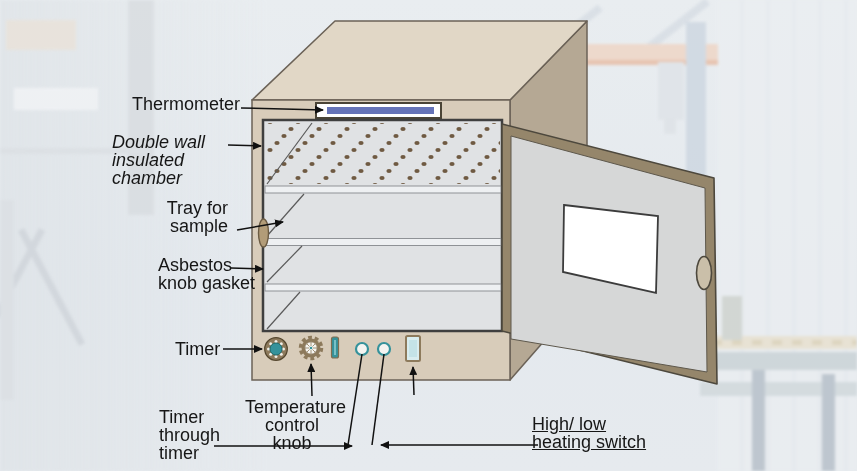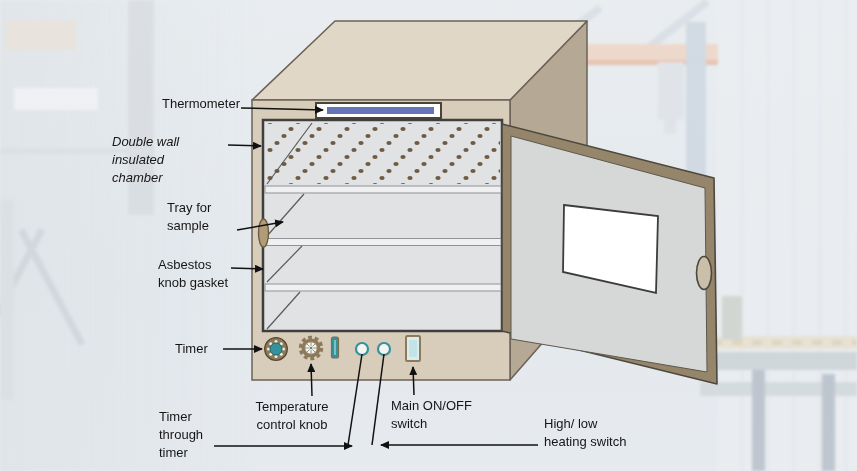--- a/index.html
+++ b/index.html
@@ -29,30 +29,30 @@
       background:repeating-linear-gradient(90deg,#eceff2 0 22px,#e6eaee 22px 26px);}
   .bg-conv-rail{left:692px;top:336px;width:165px;height:13px;background:#eadfc7;}
   .bg-conv-dash{left:692px;top:340px;width:165px;height:5px;
       background:repeating-linear-gradient(90deg,#d9cba8 0 10px,rgba(0,0,0,0) 10px 20px);}
   .bg-conv-band1{left:690px;top:352px;width:167px;height:18px;background:#c3cdd0;}
   .bg-conv-band2{left:700px;top:382px;width:157px;height:14px;background:#cbd4d7;}
   .bg-conv-leg1{left:752px;top:370px;width:13px;height:101px;background:#a9b4bf;}
   .bg-conv-leg2{left:822px;top:374px;width:13px;height:97px;background:#a9b4bf;}
   .bg-machine-blob{left:722px;top:296px;width:20px;height:44px;background:#c9cdc5;}
   svg.diagram{position:absolute;left:0;top:0;}
-  .lbl{position:absolute;font-size:13px;line-height:18px;color:#161616;white-space:pre-line;}
+  .lbl{position:absolute;font-size:18px;line-height:18px;color:#161616;white-space:pre-line;}
   #lb-thermometer{left:120px;top:95px;width:120px;text-align:right;}
   #lb-double-wall{left:112px;top:133px;width:110px;font-style:italic;}
-  #lb-tray{left:167px;top:199px;width:72px;text-align:left;}
+  #lb-tray{left:156px;top:199px;width:72px;text-align:right;}
   #lb-asbestos{left:158px;top:256px;width:100px;}
   #lb-timer{left:175px;top:340px;width:48px;}
   #lb-direct{left:159px;top:408px;width:80px;}
   #lb-temp{left:245px;top:398px;width:94px;text-align:center;}
   #lb-main{left:391px;top:397px;width:105px;}
-  #lb-high-low{left:544px;top:415px;width:120px;}
+  #lb-high-low{left:532px;top:415px;width:120px;text-decoration:underline;}
 </style>
 </head>
 <body>
 
 <div class="stage">
 
   <div class="bg">
     <div class="bg-left-shade"></div>
     <div class="bg-left-post"></div>
     <div class="bg-left-box"></div>
@@ -188,18 +188,16 @@
   <div class="lbl" id="lb-tray">Tray for
 sample</div>
   <div class="lbl" id="lb-asbestos">Asbestos
 knob gasket</div>
   <div class="lbl" id="lb-timer">Timer</div>
   <div class="lbl" id="lb-direct">Timer
 through
 timer</div>
   <div class="lbl" id="lb-temp">Temperature
 control knob</div>
-  <div class="lbl" id="lb-main">Main ON/OFF
-switch</div>
   <div class="lbl" id="lb-high-low">High/ low
 heating switch</div>
 
 </div>
 
 </body></html>

